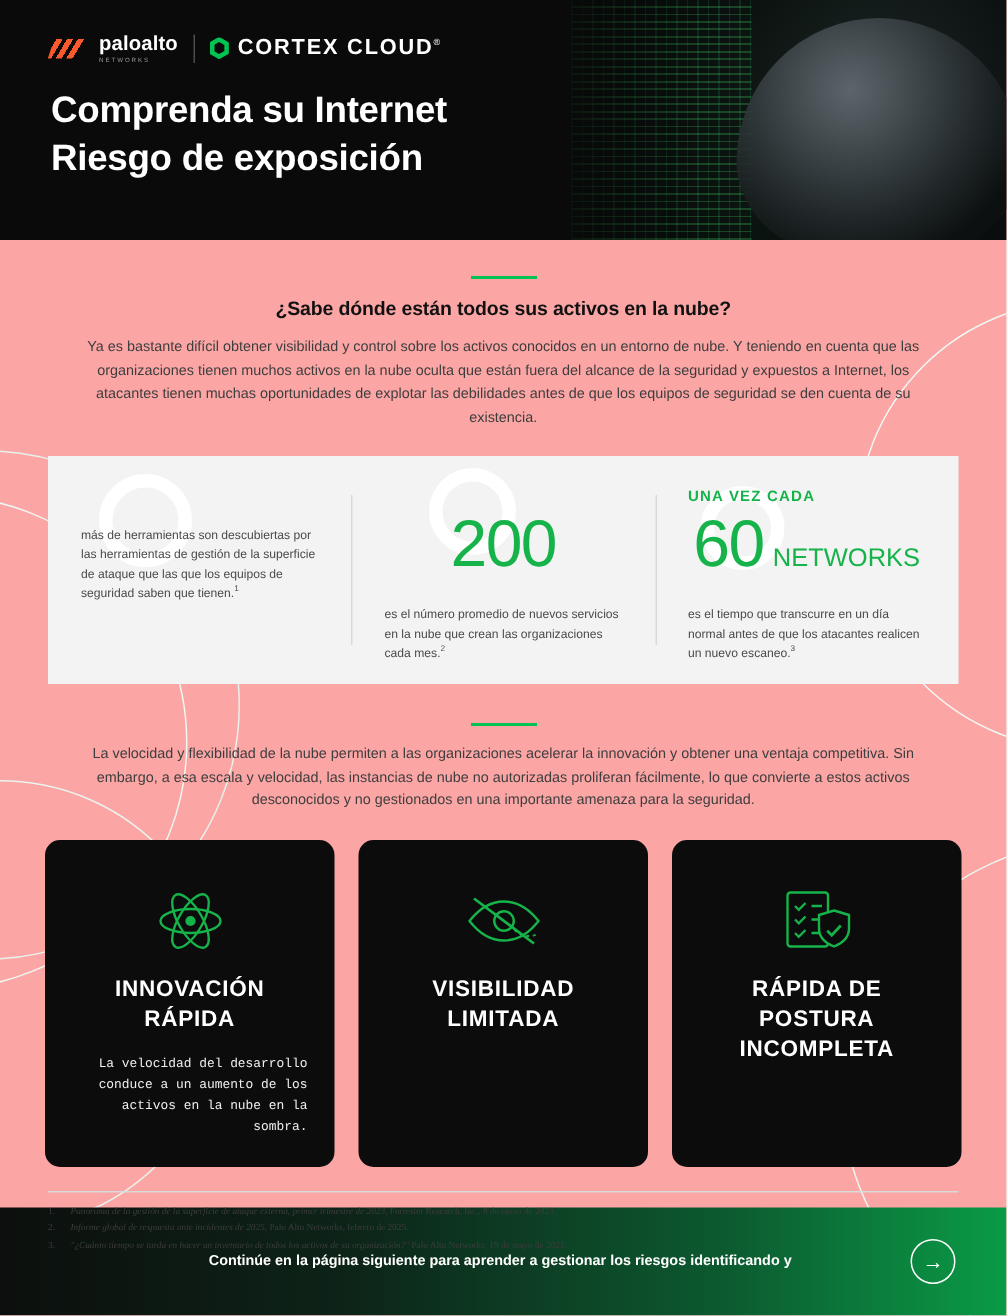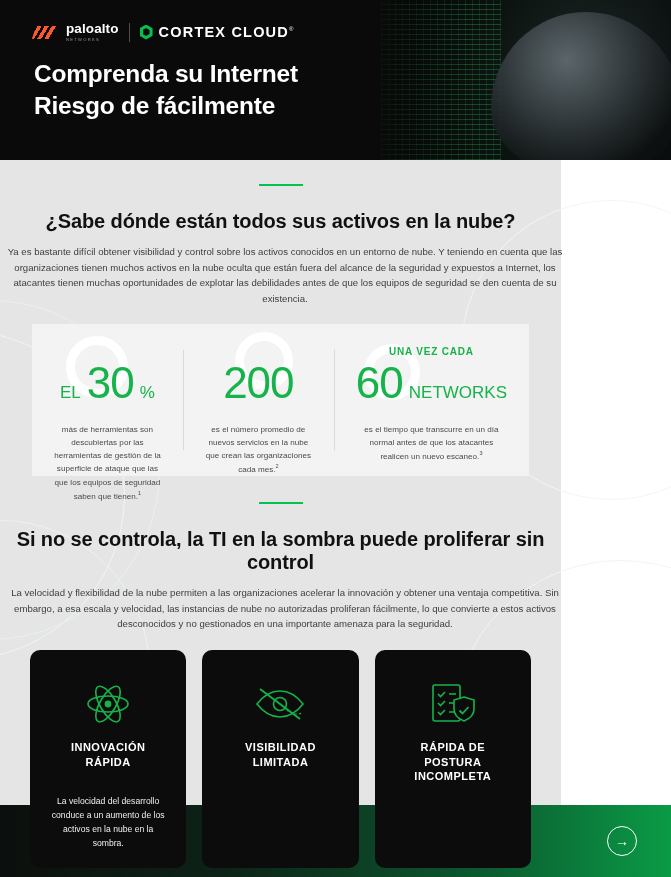--- a/index.html
+++ b/index.html
@@ -5,23 +5,23 @@
   * { box-sizing: border-box; margin: 0; padding: 0; }
   html, body {
     width: 671px;
     height: 877px;
     font-family: "Liberation Sans", sans-serif;
     background: #ffffff;
     overflow: hidden;
   }
   .page {
     position: relative;
-    width: 561px;
+    width: 671px;
     height: 877px;
-    background: #e5e5e5;
+    background: #fca5a5;
   }
 
   
   .hero {
     position: relative;
     width: 671px;
     height: 160px;
     background: #0a0a0a;
     overflow: hidden;
   }
@@ -131,24 +131,24 @@
     z-index: 2;
   }
   .rule {
     width: 44px; height: 2px;
     background: #01c352;
     margin: 0 auto;
   }
   .sec1 { padding-top: 24px; }
   .sec-h {
     text-align: center;
-    font-size: 20px;
+    font-size: 13px;
     font-weight: bold;
     color: #111111;
-    margin-top: 24px;
+    margin-top: 12px;
     letter-spacing: -0.1px;
   }
   .sec-p {
     margin: 11px auto 0;
     width: 570px;
     text-align: center;
     font-size: 9.6px;
     line-height: 1.62;
     color: #3e3e3e;
   }
@@ -159,21 +159,21 @@
     background: #f2f3f2;
     height: 152px;
     display: flex;
     position: relative;
     z-index: 2;
   }
   .stat {
     flex: 1;
     position: relative;
     padding: 22px 22px 0;
-    text-align: center;
+    text-align: left;
   }
   .stat + .stat:before {
     content: "";
     position: absolute;
     left: 0; top: 26px;
     width: 1px; height: 100px;
     background: #d7dad7;
   }
   .ring {
     position: absolute;
@@ -243,31 +243,32 @@
     color: #ffffff;
   }
   .card-icon {
     height: 56px;
     display: flex;
     align-items: center;
     justify-content: center;
   }
   .card-t {
     margin-top: 8px;
-    font-size: 11px;
+    font-size: 15px;
     font-weight: bold;
     letter-spacing: .5px;
     line-height: 1.35;
   }
   .card-b {
-    margin-top: 26px;
+    margin-top: 13px;
     font-size: 8.6px;
     line-height: 1.62;
     color: #efefef;
-    font-family: Liberation Sans, sans-serif;
+    font-family: Liberation Mono, monospace;
+    text-align: right;
   }
 
   
   .notes {
     margin: 16px 32px 0;
     position: relative;
     z-index: 2;
   }
   .notes-rule {
     height: 1px;
@@ -333,46 +334,41 @@
           <span class="pan-sub">NETWORKS</span>
         </span>
         <span class="divider-v"></span>
         <span class="cortex-wrap">
           <span class="cortex-hex"></span>
           <span class="cortex-name"><span>CORTEX CLOUD</span><span class="tm">®</span></span>
         </span>
       </div>
       <div class="hero-title">
         <span>Comprenda su Internet</span>
-        <span>Riesgo de fácilmente</span>
+        <span>Riesgo de exposición</span>
       </div>
     </div>
   </div>
 
   <div class="swirl s1"></div>
   <div class="swirl s2"></div>
   <div class="swirl s3"></div>
   <div class="swirl s4"></div>
   <div class="swirl s5"></div>
 
   <div class="sec sec1">
     <div class="rule"></div>
     <div class="sec-h">¿Sabe dónde están todos sus activos en la nube?</div>
     <div class="sec-p">Ya es bastante difícil obtener visibilidad y control sobre los activos conocidos en un entorno de nube. Y teniendo en cuenta que las organizaciones tienen muchos activos en la nube oculta que están fuera del alcance de la seguridad y expuestos a Internet, los atacantes tienen muchas oportunidades de explotar las debilidades antes de que los equipos de seguridad se den cuenta de su existencia.</div>
   </div>
 
   <div class="stats">
     <div class="stat">
       <div class="ring ring-a"></div>
       <div class="stat-top"></div>
-      <div class="stat-num">
-        <span class="small">EL</span>
-        <span>30</span>
-        <span class="small">%</span>
-      </div>
       <div class="stat-cap"><span>más de herramientas son descubiertas por las herramientas de gestión de la superficie de ataque que las que los equipos de seguridad saben que tienen.</span><sup>1</sup></div>
     </div>
     <div class="stat">
       <div class="ring ring-b"></div>
       <div class="stat-top"></div>
       <div class="stat-num">
         <span>200</span>
       </div>
       <div class="stat-cap"><span>es el número promedio de nuevos servicios en la nube que crean las organizaciones cada mes.</span><sup>2</sup></div>
     </div>
@@ -382,21 +378,20 @@
       <div class="stat-num">
         <span>60</span>
         <span class="small">NETWORKS</span>
       </div>
       <div class="stat-cap"><span>es el tiempo que transcurre en un día normal antes de que los atacantes realicen un nuevo escaneo.</span><sup>3</sup></div>
     </div>
   </div>
 
   <div class="sec sec2">
     <div class="rule"></div>
-    <div class="sec-h">Si no se controla, la TI en la sombra puede proliferar sin control</div>
     <div class="sec-p">La velocidad y flexibilidad de la nube permiten a las organizaciones acelerar la innovación y obtener una ventaja competitiva. Sin embargo, a esa escala y velocidad, las instancias de nube no autorizadas proliferan fácilmente, lo que convierte a estos activos desconocidos y no gestionados en una importante amenaza para la seguridad.</div>
   </div>
 
   <div class="cards">
 
     <div class="card">
       <div class="card-icon">
         <svg width="48" height="48" viewBox="0 0 48 48" fill="none" stroke="#16b34a" stroke-width="1.6">
           <ellipse cx="24" cy="24" rx="20" ry="8"></ellipse>
           <ellipse cx="24" cy="24" rx="20" ry="8" transform="rotate(60 24 24)"></ellipse>
@@ -448,17 +443,18 @@
       <span><i>Informe global de respuesta ante incidentes de 2025</i><span>, Palo Alto Networks, febrero de 2025.</span></span>
     </div>
     <div class="note">
       <span class="idx">3.</span>
       <span><i>"¿Cuánto tiempo se tarda en hacer un inventario de todos los activos de su organización?"</i><span> Palo Alto Networks, 19 de mayo de 2021.</span></span>
     </div>
   </div>
 
   <div class="footer">
     <div class="footer-text">
+      <span>Continúe en la página siguiente para aprender a gestionar los riesgos identificando y</span>
     </div>
     <div class="arrow-btn">→</div>
   </div>
 
 </div>
 
 </body></html>

